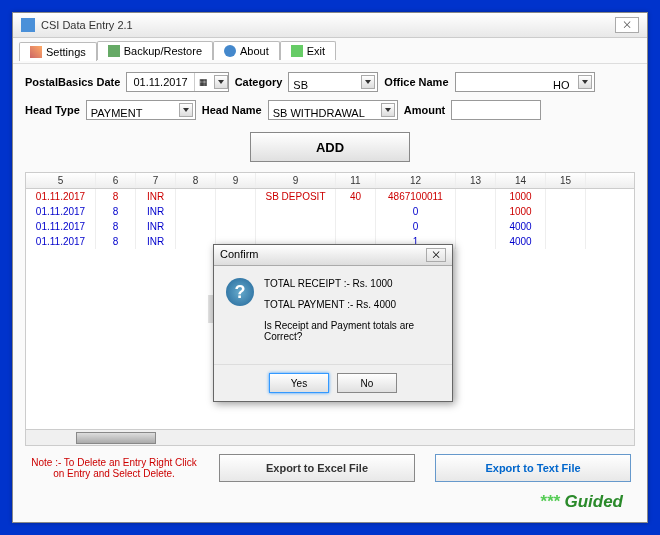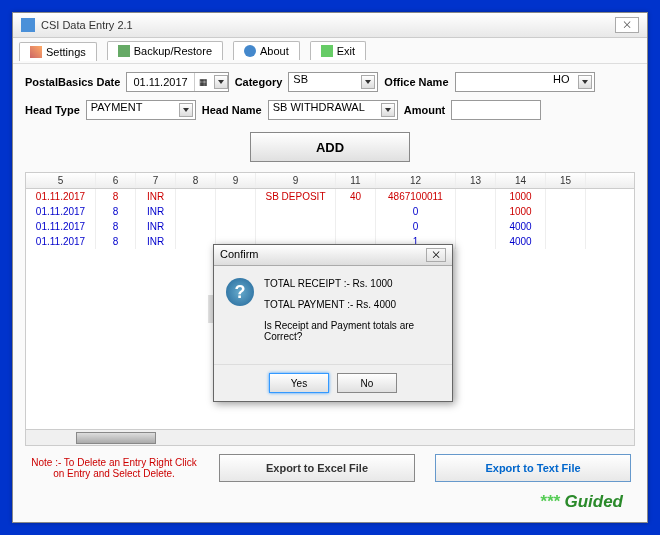--- a/index.html
+++ b/index.html
@@ -2,29 +2,29 @@
 <html><head>
 <meta charset="utf-8">
 <style>
 * { box-sizing: border-box; margin: 0; padding: 0; font-family: Arial, sans-serif; }
 body { background: #0033cc; width: 660px; height: 535px; padding: 12px; overflow: hidden; }
 .window { background: #f0f0f0; width: 100%; height: 100%; border: 1px solid #888; box-shadow: 0 0 4px rgba(0,0,0,0.3); display: flex; flex-direction: column; }
 .titlebar { background: linear-gradient(#fff,#e8e8e8); border-bottom: 1px solid #ccc; padding: 4px 8px; display: flex; align-items: center; font-size: 11px; }
 .titlebar .icon { width: 14px; height: 14px; background: #4a90d9; margin-right: 6px; }
 .titlebar .title { flex: 1; color: #333; }
 .winbtn { width: 24px; height: 16px; border: 1px solid #aaa; background: #fff; margin-left: 2px; font-size: 9px; text-align: center; line-height: 14px; color: #555; }
-.menubar { background: #fafafa; padding: 3px 6px; display: flex; gap: 10px; border-bottom: 1px solid #ddd; }
+.menubar { background: #fafafa; padding: 3px 6px; display: flex; gap: 0; border-bottom: 1px solid #ddd; }
 .menutab { padding: 3px 10px; font-size: 11px; border: 1px solid #bbb; border-bottom: none; background: #fff; display: flex; align-items: center; gap: 4px; cursor: pointer; border-radius: 2px 2px 0 0; }
 .menutab.active { background: #fff; position: relative; top: 1px; }
 .menuicon { width: 12px; height: 12px; display: inline-block; }
 .content { flex: 1; padding: 8px 12px; background: #fafafa; display: flex; flex-direction: column; position: relative; }
 .row { display: flex; align-items: center; gap: 6px; margin-bottom: 8px; flex-wrap: nowrap; }
 .lbl { font-size: 11px; font-weight: bold; white-space: nowrap; }
 .combo, .txt { border: 1px solid #999; background: #fff; height: 20px; font-size: 11px; padding: 0 4px; }
-.combo { position: relative; display: flex; align-items: flex-start; }
+.combo { position: relative; display: flex; align-items: flex-end; }
 .chev { position: absolute; right: 2px; top: 2px; width: 14px; height: 14px; border: 1px solid #aaa; background: linear-gradient(#fff,#ddd); display: flex; align-items: center; justify-content: center; }
 .chev::after { content: ''; border-left: 3px solid transparent; border-right: 3px solid transparent; border-top: 4px solid #333; }
 .datebox { display: flex; align-items: center; border: 1px solid #999; height: 20px; background: #fff; }
 .datebox .v { font-size: 11px; padding: 0 6px; }
 .datebox .cal { width: 18px; height: 18px; border-left: 1px solid #ccc; display: flex; align-items: center; justify-content: center; font-size: 9px; }
 .addbtn { width: 160px; height: 30px; background: linear-gradient(#fff,#e0e0e0); border: 1px solid #888; font-weight: bold; font-size: 13px; display: flex; align-items: center; justify-content: center; margin: 4px auto; cursor: pointer; }
 .grid { flex: 1; border: 1px solid #ccc; background: #fff; margin-top: 6px; overflow: hidden; position: relative; }
 .ghead { display: flex; background: linear-gradient(#fff,#eee); border-bottom: 1px solid #ccc; }
 .gh, .gc { font-size: 10px; padding: 2px 4px; border-right: 1px solid #eee; text-align: center; overflow: hidden; }
 .gh { color: #333; }

